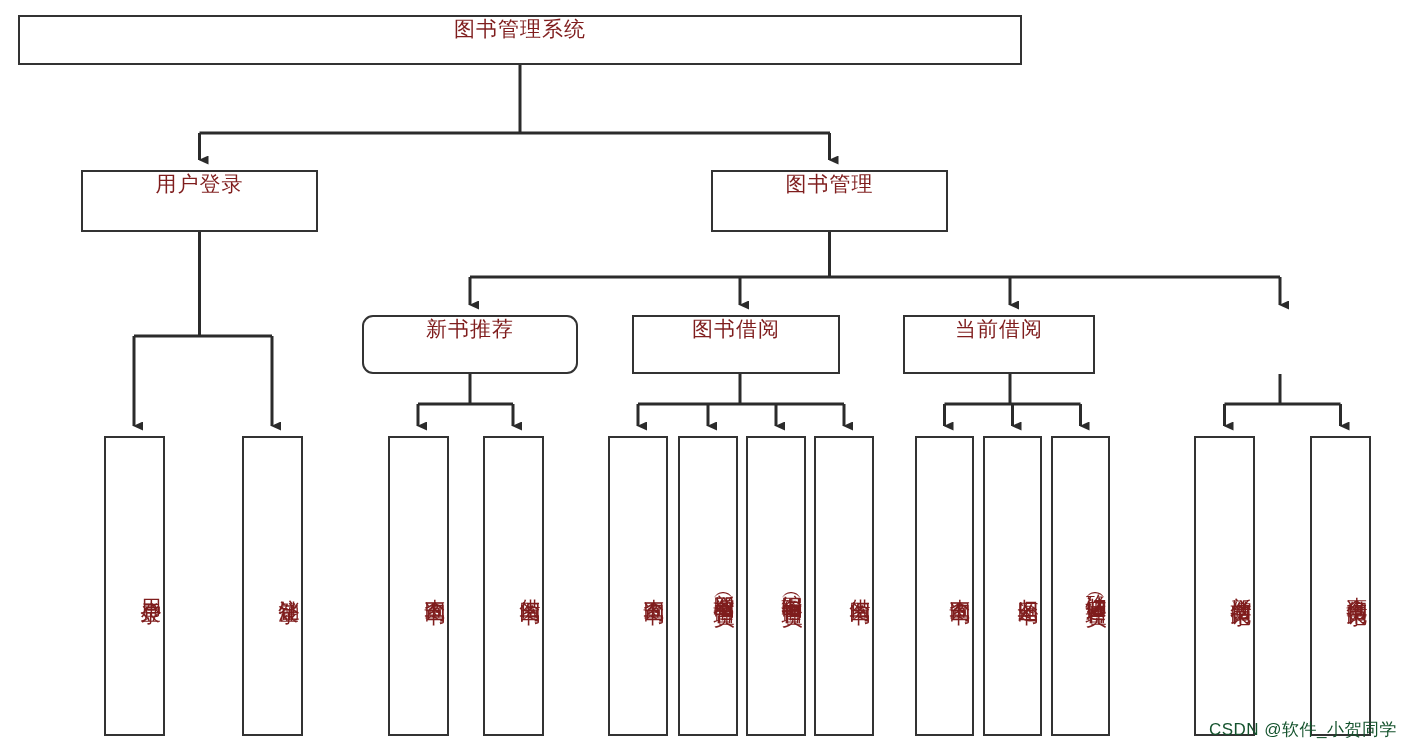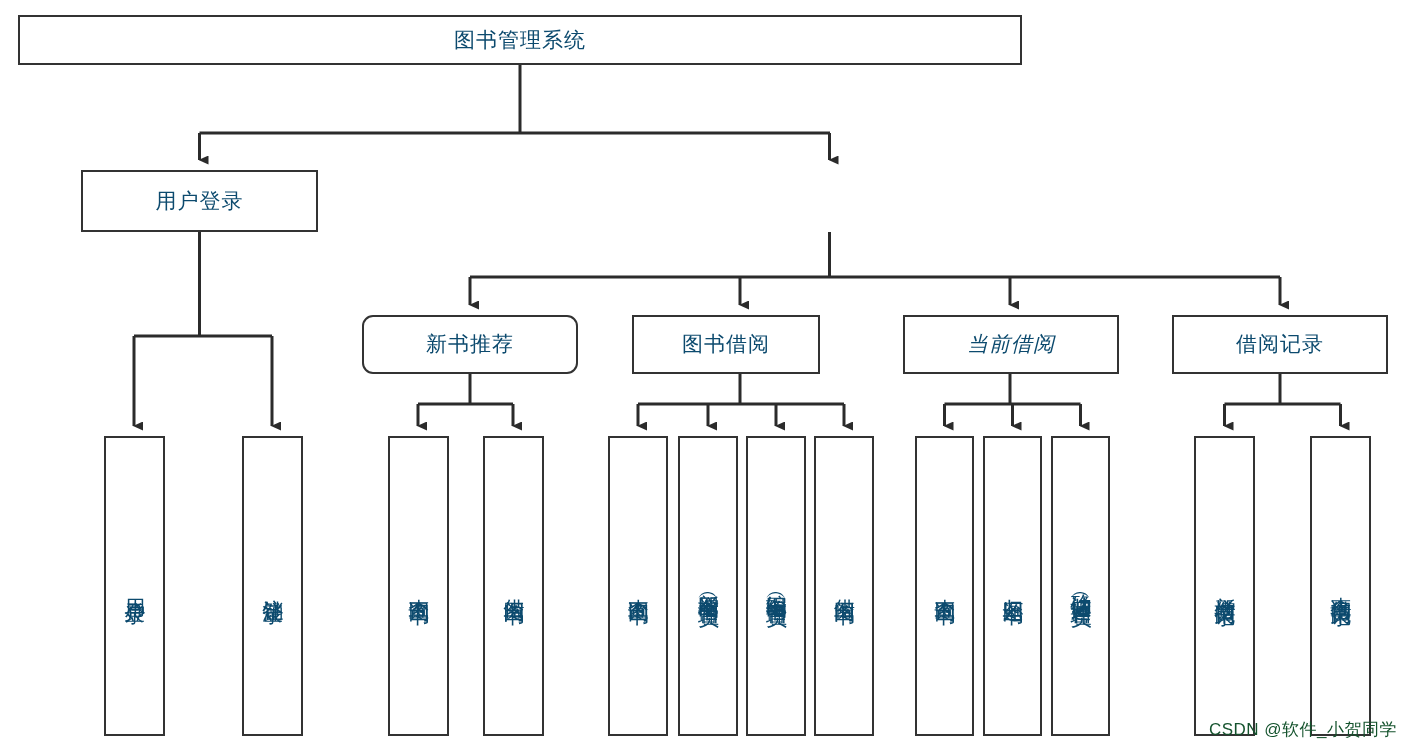--- a/index.html
+++ b/index.html
@@ -24,23 +24,22 @@
     width: 1405px;
     height: 747px;
     pointer-events: none;
   }
   .node {
     position: absolute;
     box-sizing: border-box;
     border: 2px solid #333333;
     background: #ffffff;
     display: flex;
-    align-items: center;
     justify-content: center;
-    color: #0c4a6e;
+    color: #7f1d1d;
     line-height: 1.18;
   }
   .node.horiz {
     font-size: 21px;
     letter-spacing: 1px;
   }
   .node.vert {
     writing-mode: vertical-rl;
     text-orientation: upright;
     font-size: 21px;
@@ -118,32 +117,32 @@
     </g>
   </svg>
 
   <div class="node horiz" style="left:18px;top:15px;width:1004px;height:50px;">
     <span class="txt">图书管理系统</span>
   </div>
 
   <div class="node horiz" style="left:81px;top:170px;width:237px;height:62px;">
     <span class="txt">用户登录</span>
   </div>
+  <div class="node horiz" style="left:711px;top:170px;width:237px;height:62px;">
+    <span class="txt">图书管理</span>
+  </div>
 
   <div class="node horiz" style="left:362px;top:315px;width:216px;height:59px;border-radius:11px;">
     <span class="txt">新书推荐</span>
   </div>
-  <div class="node horiz" style="left:632px;top:315px;width:188px;height:59px;">
+  <div class="node horiz" style="left:632px;top:315px;width:208px;height:59px;">
     <span class="txt">图书借阅</span>
   </div>
-  <div class="node horiz" style="left:903px;top:315px;width:216px;height:59px;font-style:italic;">
+  <div class="node horiz" style="left:903px;top:315px;width:192px;height:59px;">
     <span class="txt">当前借阅</span>
-  </div>
-  <div class="node horiz" style="left:1172px;top:315px;width:216px;height:59px;">
-    <span class="txt">借阅记录</span>
   </div>
 
   <div class="node vert" style="left:104px;top:436px;width:61px;height:300px;">
     <span class="txt">用户登录</span>
   </div>
   <div class="node vert" style="left:242px;top:436px;width:61px;height:300px;">
     <span class="txt">注销登录</span>
   </div>
 
   <div class="node vert" style="left:388px;top:436px;width:61px;height:300px;">

